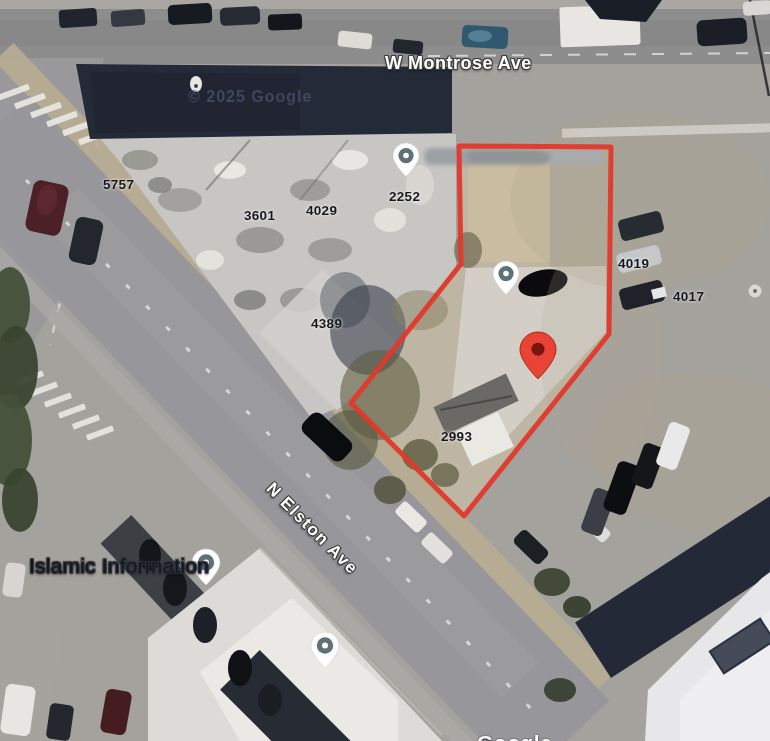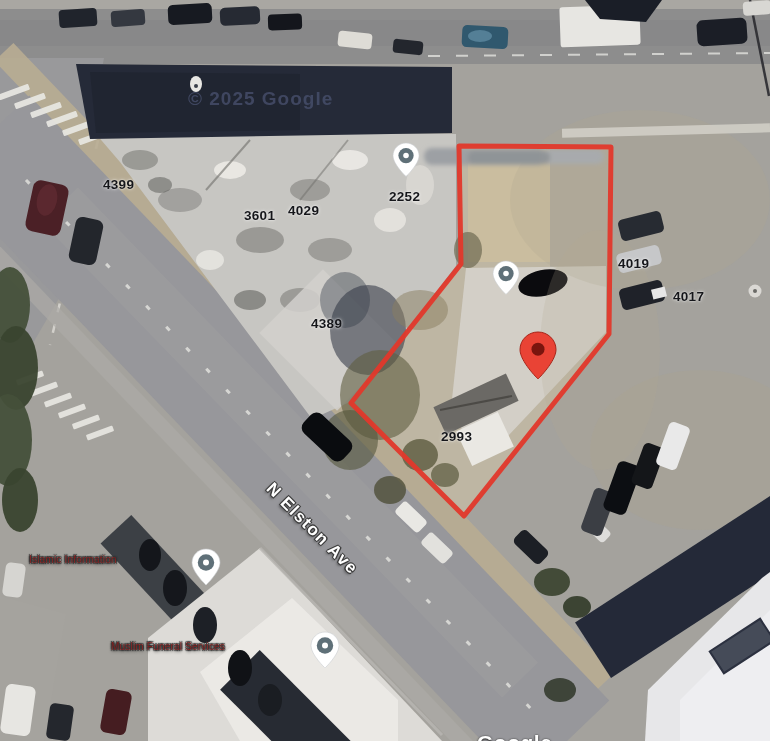--- a/index.html
+++ b/index.html
@@ -16,27 +16,27 @@
   }
   .street.diag{
     font-size:17px;letter-spacing:1.5px;
     transform:rotate(45deg);transform-origin:0 0;
   }
   .addr{
     color:#15161a;font-weight:700;font-size:13.5px;letter-spacing:.3px;
     text-shadow:0 0 2px rgba(255,255,255,.85),0 0 4px rgba(255,255,255,.5);
   }
   .poi{
-    color:#7f1d1d;font-weight:500;font-size:10px;letter-spacing:.2px;
+    color:#0f172a;font-weight:500;font-size:21px;letter-spacing:.2px;
     text-shadow:-1px -1px 1px #333,1px -1px 1px #333,-1px 1px 1px #333,
                 1px 1px 1px #333,0 2px 3px rgba(0,0,0,.6);
     cursor:pointer;
   }
   .wm-top{
-    color:#4a5270;opacity:.75;font-size:19px;font-weight:700;
+    color:#4a5270;opacity:.75;font-size:16px;font-weight:700;
     letter-spacing:1px;filter:blur(.4px);
   }
   .wm-google{
     color:#fff;font-size:21px;font-weight:700;letter-spacing:.5px;
     text-shadow:0 0 2px #444,0 1px 2px #222;
   }
 </style>
 </head>
 <body>
 
@@ -227,33 +227,33 @@
 
   <polygon points="459,146 611,147 609,334 464,516 351,403 461,264" fill="none" stroke="#e2382b" stroke-width="5" stroke-linejoin="round" opacity=".95"></polygon>
 
   <use href="#pin" transform="translate(393,143) scale(0.93)"></use>
   <use href="#pin" transform="translate(493,261) scale(0.93)"></use>
   <use href="#pin" transform="translate(192,549)"></use>
   <use href="#pin" transform="translate(311,632)"></use>
   <use href="#redmarker" transform="translate(520,332)"></use>
 </svg>
 
+<div class="lbl street" style="left:385px;top:53px">W Montrose Ave</div>
 
 <div class="lbl street diag" style="left:276px;top:479px">N Elston Ave</div>
 
-<div class="lbl addr" style="left:103px;top:177px">4399</div>
+<div class="lbl addr" style="left:103px;top:177px">5757</div>
 <div class="lbl addr" style="left:244px;top:208px">3601</div>
-<div class="lbl addr" style="left:288px;top:203px">4029</div>
+<div class="lbl addr" style="left:306px;top:203px">4029</div>
 <div class="lbl addr" style="left:389px;top:189px">2252</div>
 <div class="lbl addr" style="left:311px;top:316px">4389</div>
 <div class="lbl addr" style="left:441px;top:429px">2993</div>
 <div class="lbl addr" style="left:618px;top:256px">4019</div>
 <div class="lbl addr" style="left:673px;top:289px">4017</div>
 
 <div class="lbl poi" style="left:29px;top:554px">Islamic Information</div>
 
-<div class="lbl poi" style="left:111px;top:641px">Muslim Funeral Services</div>
 
 <div class="lbl wm-top" style="left:188px;top:88px">© 2025 Google</div>
 
 <div class="lbl wm-google" style="left:477px;top:731px">Google</div>
 
 </div>
 
 </body></html>

